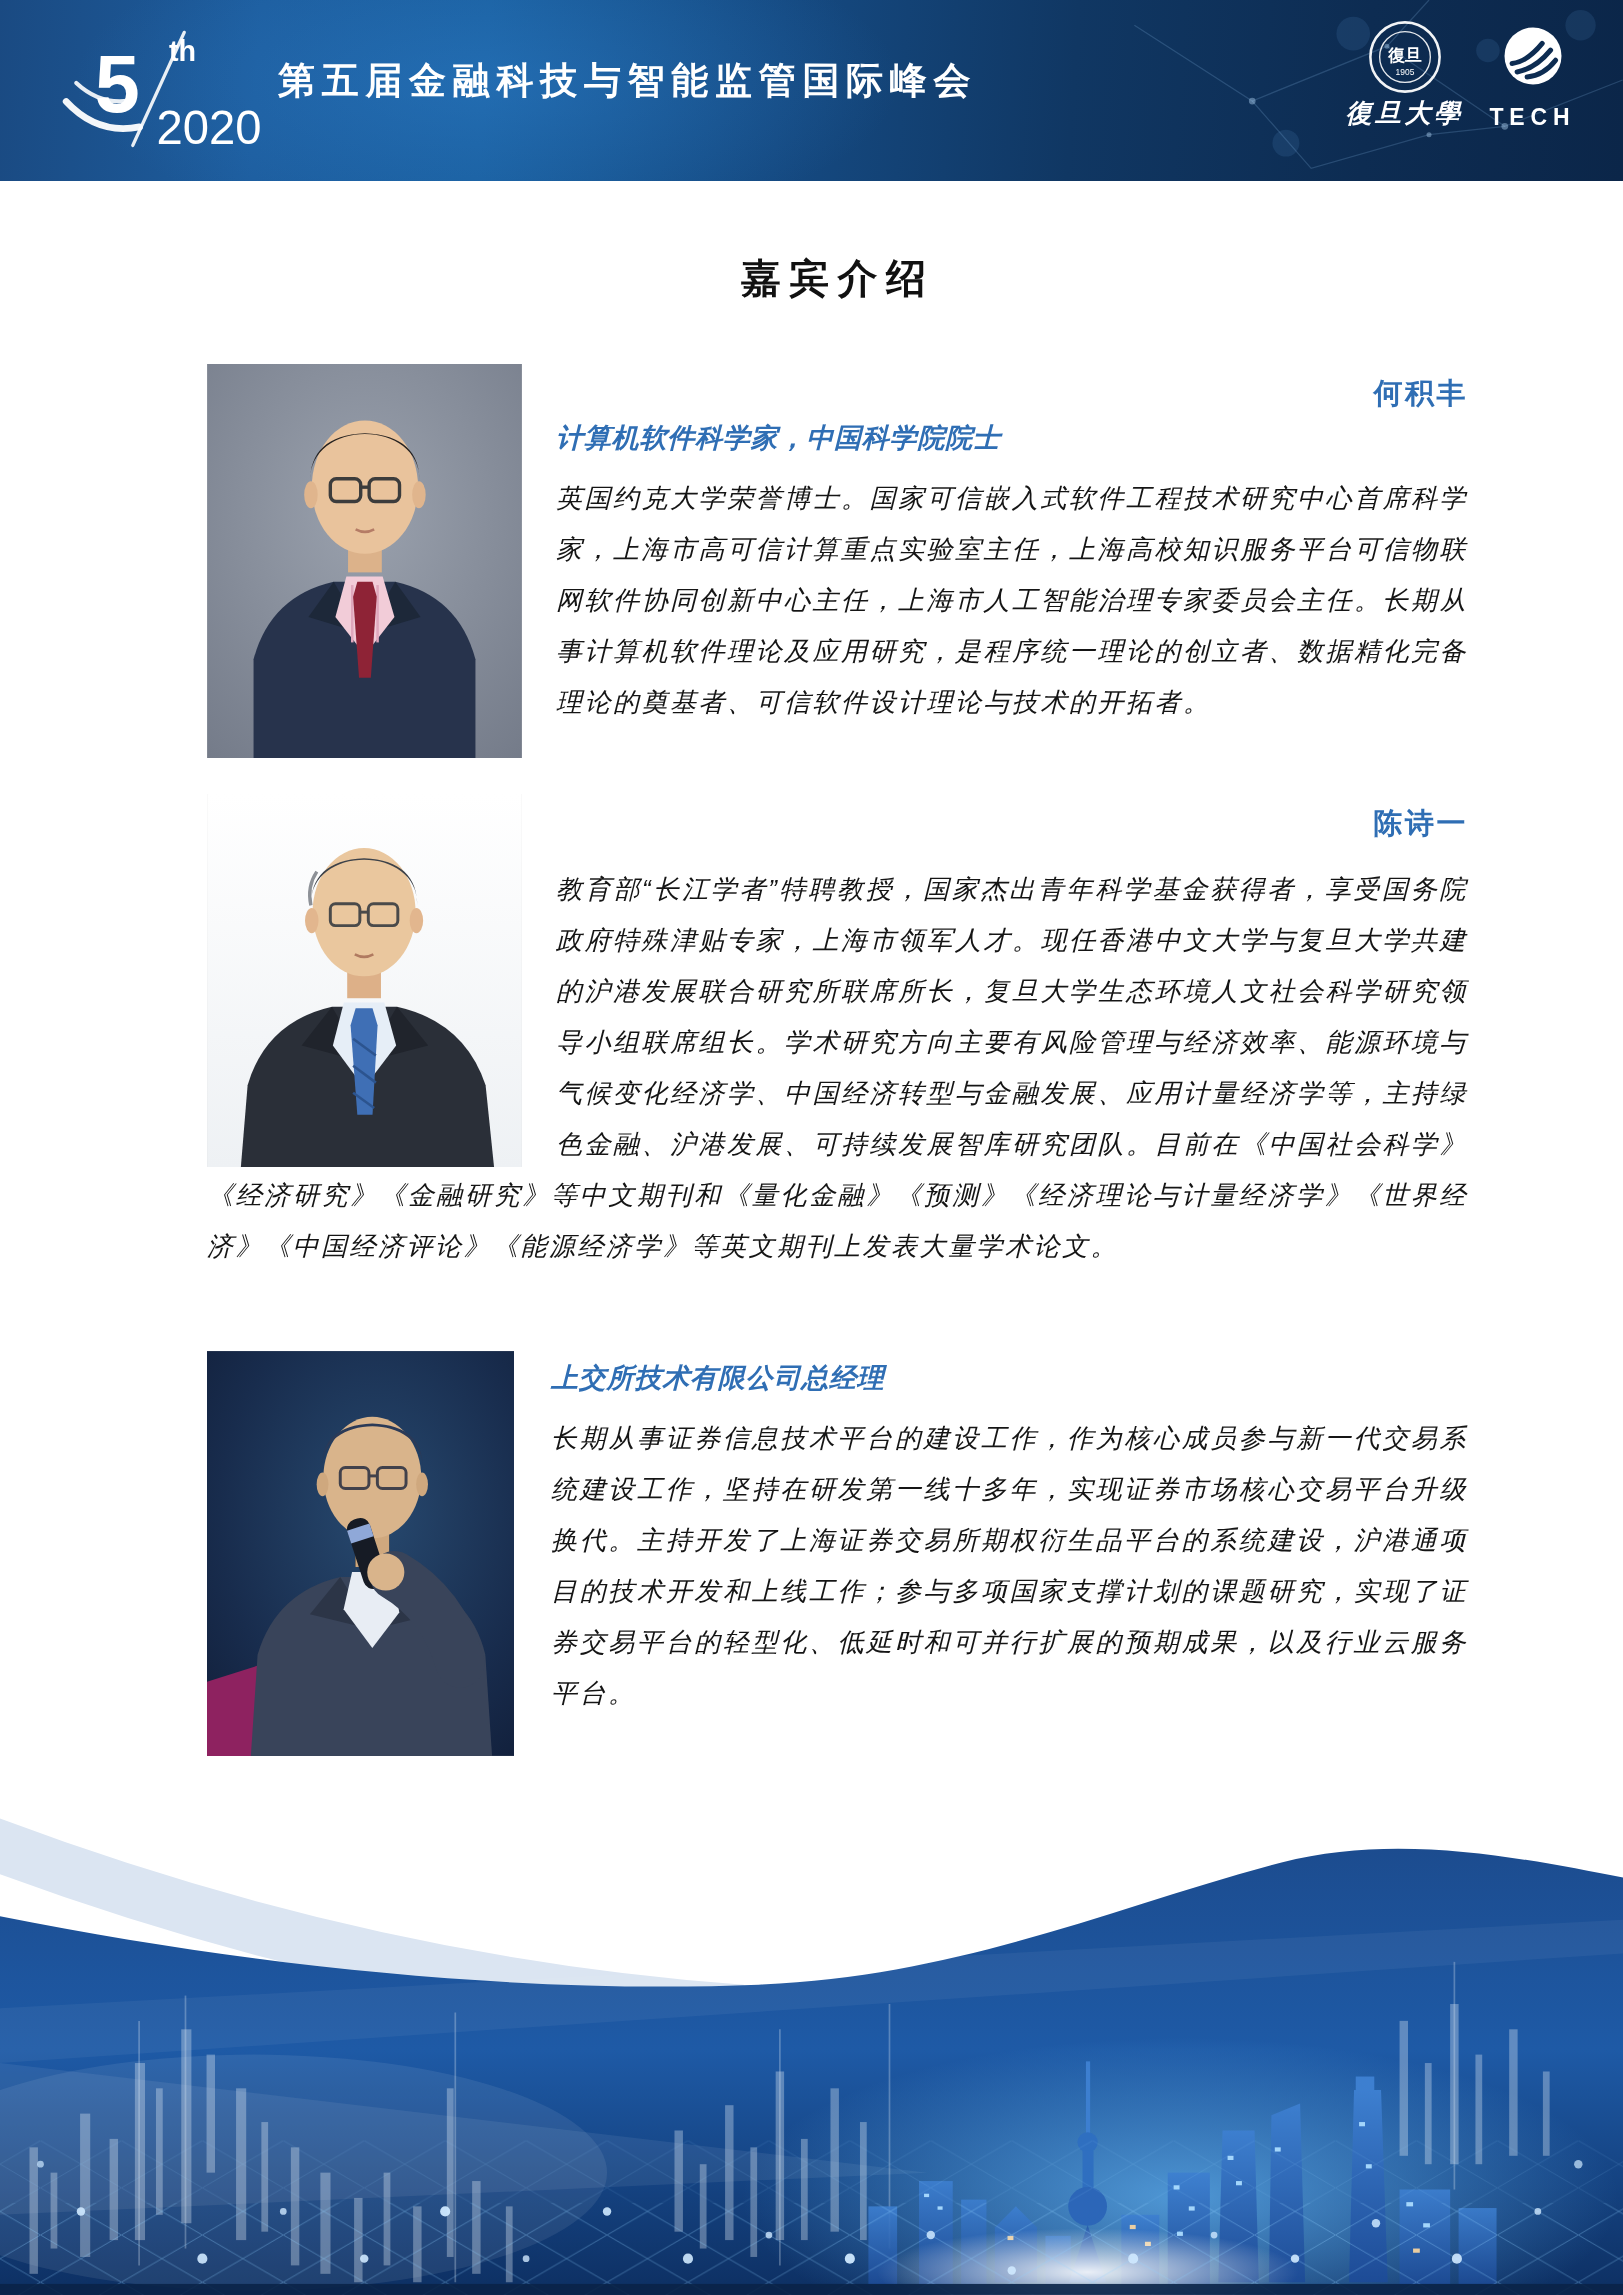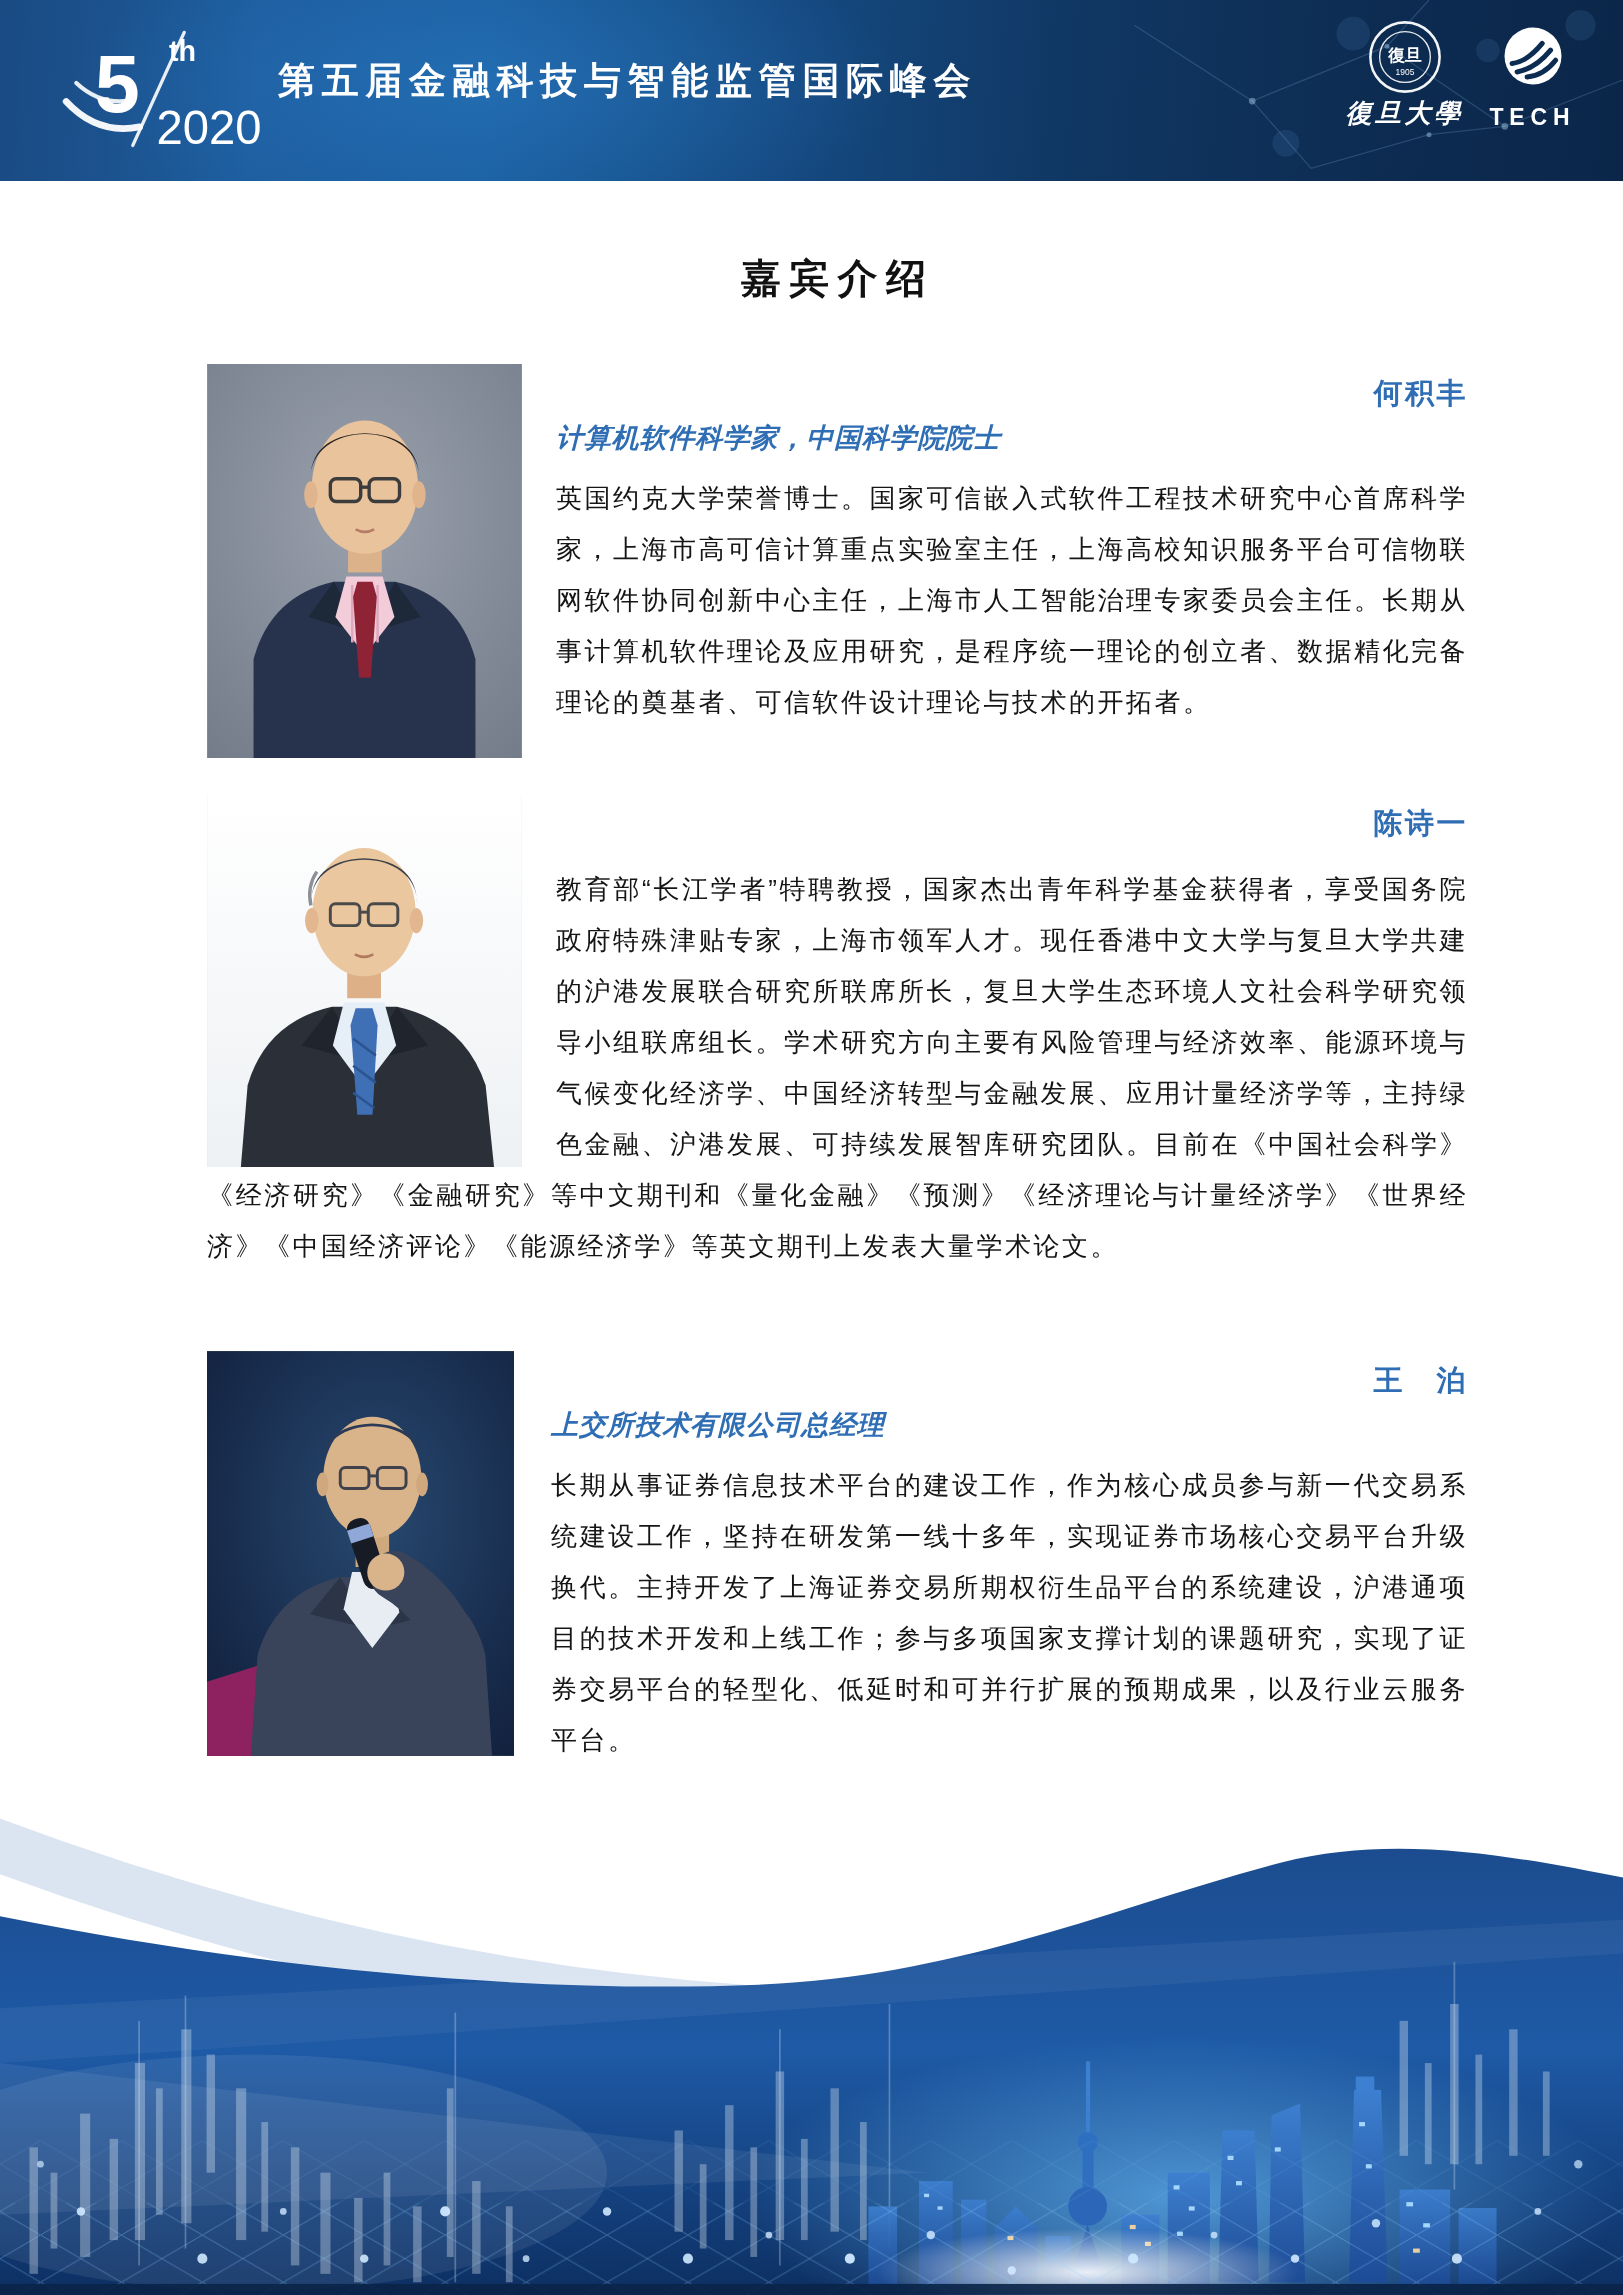--- a/index.html
+++ b/index.html
@@ -45,21 +45,21 @@
   .s-name{
     font-size:29px;font-weight:bold;color:#2f6eb4;letter-spacing:2.5px;
     line-height:35px;margin:11.8px 0 0 0;text-align:right;
   }
   .s-title{
     font-size:27px;font-weight:bold;font-style:italic;color:#2f6eb4;letter-spacing:0.8px;
     line-height:35px;margin:10px 0 0 0;text-align:left;
   }
   .s-bio{
     font-size:26px;color:#151515;letter-spacing:2.5px;line-height:51px;
-    margin:17px 0 0 0;text-align:justify;
+    margin:17px 0 0 0;text-align:justify;font-style:italic;
   }
   .speaker-2 .s-bio{margin-top:23px;}
   
   .footer{position:absolute;left:0;bottom:0;width:1623px;height:485px;}
   .footer svg{display:block;}
 </style>
 </head>
 <body>
 
 <div class="header">
@@ -226,21 +226,20 @@
           <line x1="192" y1="148" x2="202" y2="148"></line>
         </g>
         <g transform="rotate(-18 196 260)">
           <rect x="182" y="196" width="28" height="86" rx="12" fill="#161b25"></rect>
           <rect x="182" y="206" width="28" height="16" fill="#8fa8d8"></rect>
         </g>
         <path d="M300,370 Q280,300 222,266" stroke="#39445a" stroke-width="58" stroke-linecap="round" fill="none"></path>
         <circle cx="212" cy="262" r="22" fill="#d9b48b"></circle>
       </svg>
     </div>
-    <h2 class="s-name">王　泊</h2>
     <h3 class="s-title">上交所技术有限公司总经理</h3>
     <p class="s-bio">长期从事证券信息技术平台的建设工作，作为核心成员参与新一代交易系统建设工作，坚持在研发第一线十多年，实现证券市场核心交易平台升级换代。主持开发了上海证券交易所期权衍生品平台的系统建设，沪港通项目的技术开发和上线工作；参与多项国家支撑计划的课题研究，实现了证券交易平台的轻型化、低延时和可并行扩展的预期成果，以及行业云服务平台。</p>
   </section>
 </div>
 
 <div class="footer">
   <svg width="1623" height="485" viewBox="0 0 1925 575">
     <defs>
       <linearGradient id="seaBlue" x1="0" y1="0" x2="0" y2="1">
         <stop offset="0%" stop-color="#1c4c8f"></stop>

